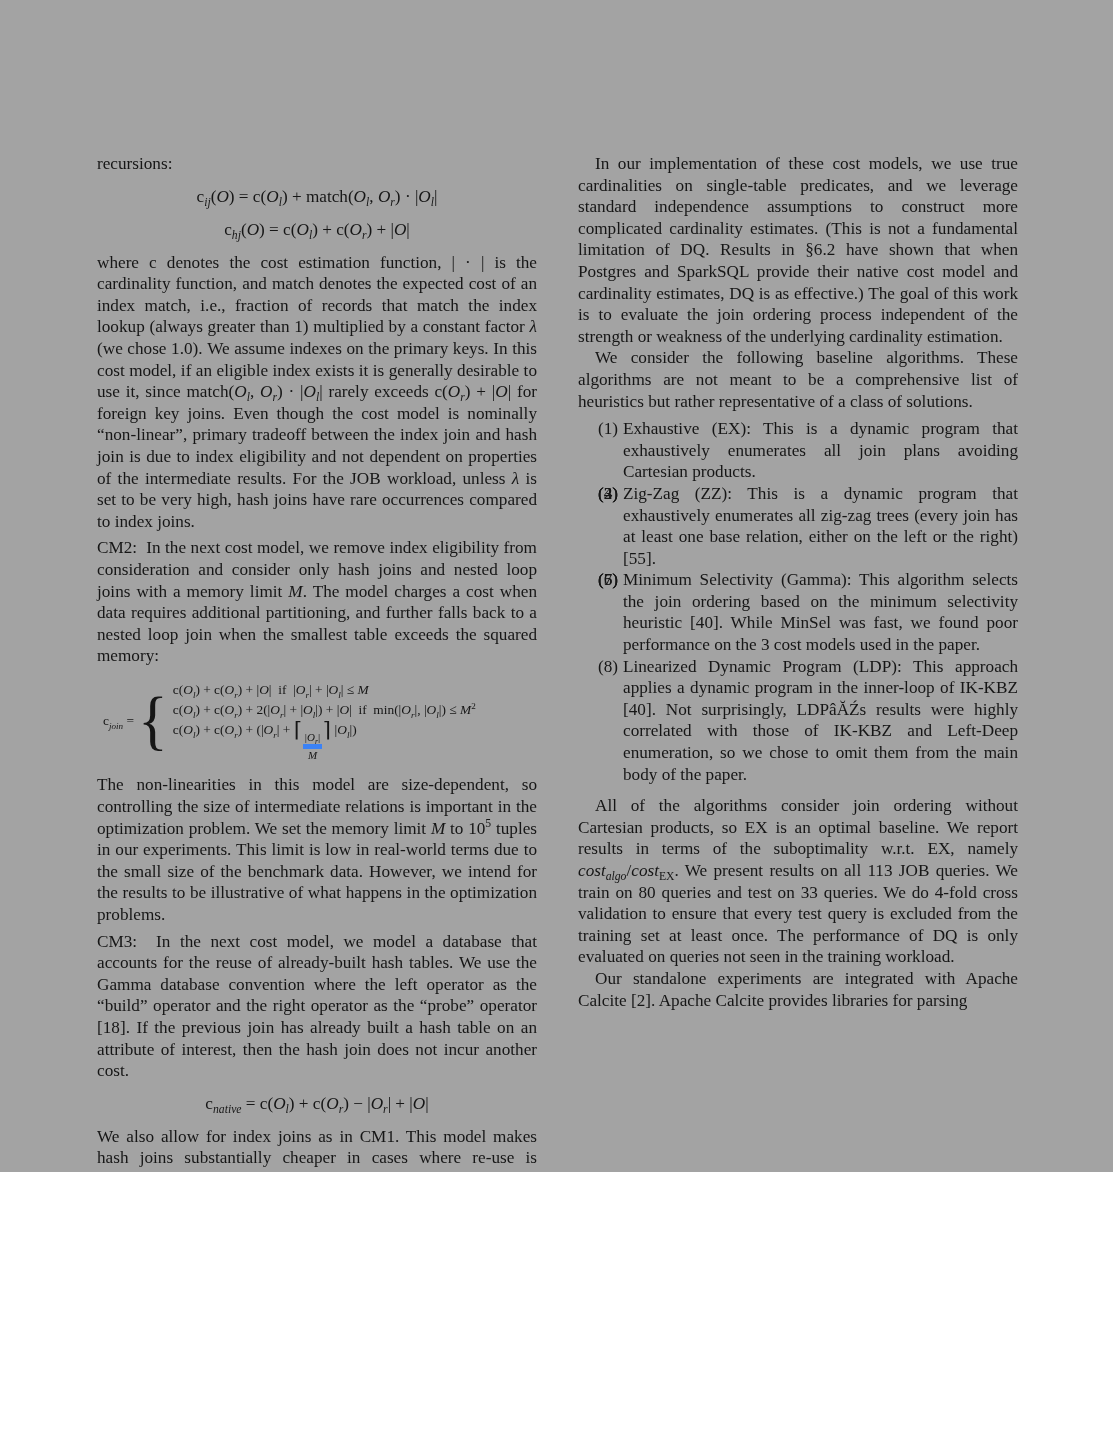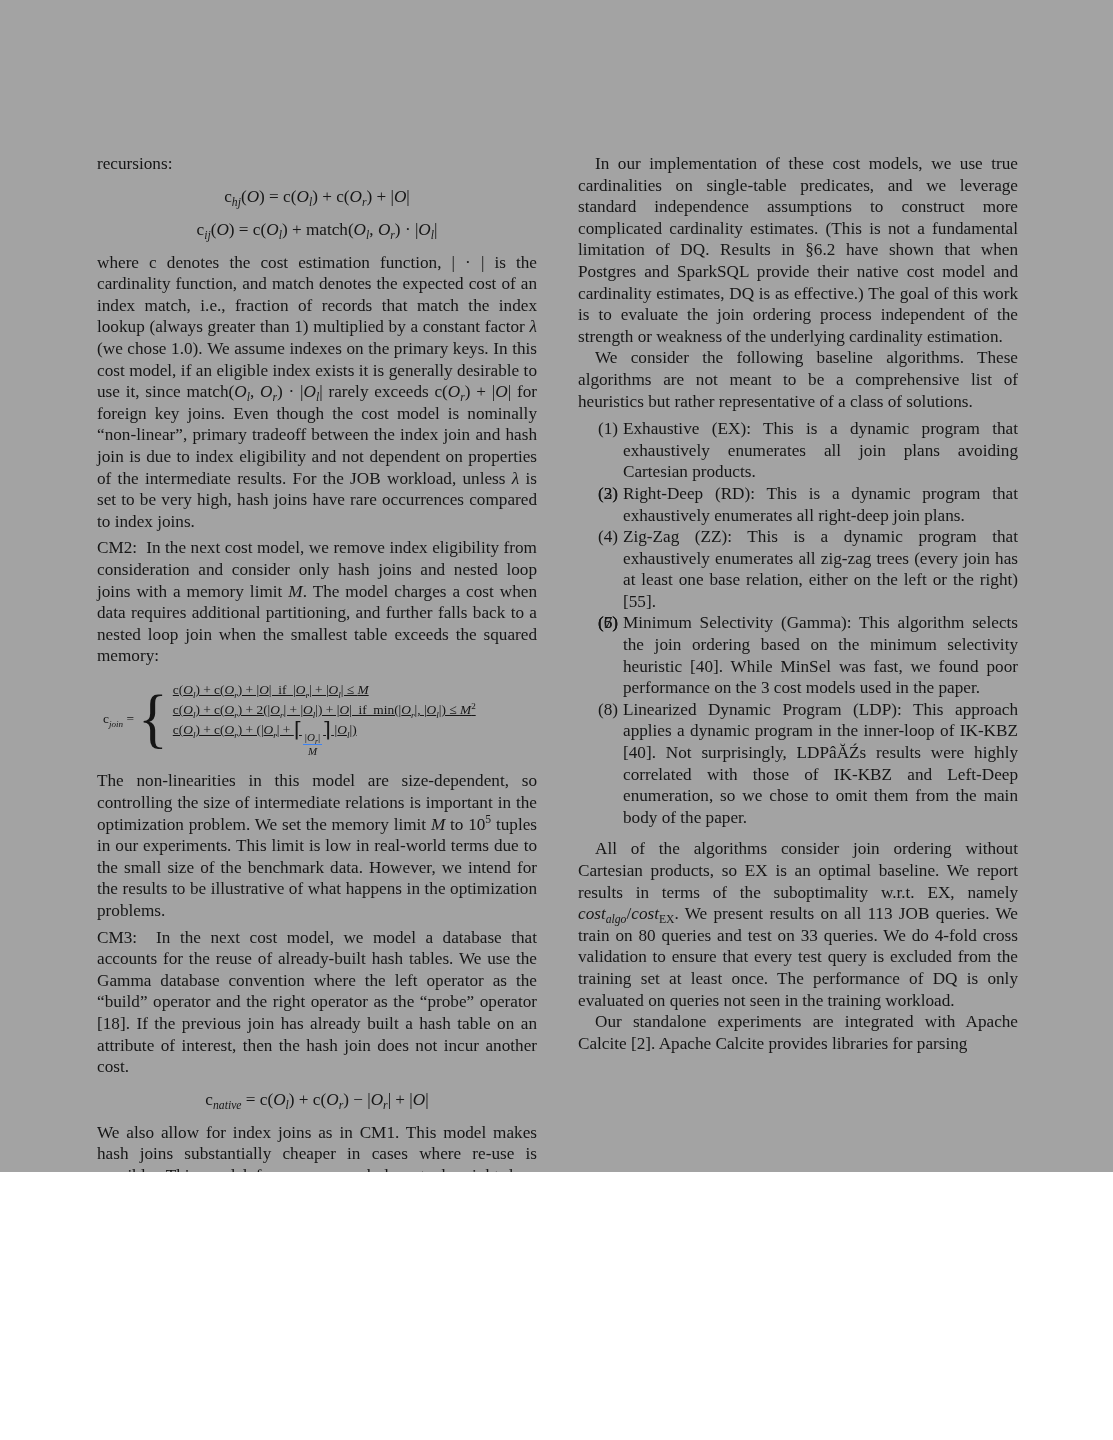--- a/index.html
+++ b/index.html
@@ -55,33 +55,33 @@
     line-height: 1.5;
   }
   .pw-lhs { margin-right: 4px; white-space: nowrap; }
   .pw-brace {
     font-size: 62px;
     line-height: 0.95;
     font-weight: 300;
     margin-right: 5px;
     transform: scaleY(1.05);
   }
-  .pw-lines { display: flex; flex-direction: column; text-decoration: underline; }
+  .pw-lines { display: flex; flex-direction: column; }
   .pw-line  { white-space: nowrap; }
 
   .frac {
     display: inline-flex;
     flex-direction: column;
     align-items: center;
     vertical-align: -0.65em;
     font-size: 0.82em;
     line-height: 1.15;
     margin: 0 1px;
   }
-  .fnum { border-bottom: 1px solid #3b82f6; padding: 0 2px; }
+  .fnum { border-bottom: 5px solid #3b82f6; padding: 0 2px; }
   .fden { padding: 0 2px; }
   .big  { font-size: 1.55em; line-height: 0; vertical-align: -0.15em; }
 
   ol.blist {
     list-style: none;
     margin: 6px 0 10px 0;
     padding: 0;
   }
   li.bitem {
     position: relative;
@@ -103,22 +103,22 @@
     color: #222222;
   }
 </style>
 </head>
 <body>
 
 <div class="page">
 
   <div class="col col-left">
     <p class="body">recursions:</p>
+    <div class="eq">c<sub>ij</sub>(<i>O</i>) = c(<i>O</i><sub>l</sub>) + match(<i>O</i><sub>l</sub>, <i>O</i><sub>r</sub>) · |<i>O</i><sub>l</sub>|</div>
     <div class="eq">c<sub>hj</sub>(<i>O</i>) = c(<i>O</i><sub>l</sub>) + c(<i>O</i><sub>r</sub>) + |<i>O</i>|</div>
-    <div class="eq">c<sub>ij</sub>(<i>O</i>) = c(<i>O</i><sub>l</sub>) + match(<i>O</i><sub>l</sub>, <i>O</i><sub>r</sub>) · |<i>O</i><sub>l</sub>|</div>
     <p class="body">where c denotes the cost estimation function, | · | is the cardinality function, and match denotes the expected cost of an index match, i.e., fraction of records that match the index lookup (always greater than 1) multiplied by a constant factor <i>λ</i> (we chose 1.0). We assume indexes on the primary keys. In this cost model, if an eligible index exists it is generally desirable to use it, since match(<i>O</i><sub>l</sub>, <i>O</i><sub>r</sub>) · |<i>O</i><sub>l</sub>| rarely exceeds c(<i>O</i><sub>r</sub>) + |<i>O</i>| for foreign key joins. Even though the cost model is nominally “non-linear”, primary tradeoff between the index join and hash join is due to index eligibility and not dependent on properties of the intermediate results. For the JOB workload, unless <i>λ</i> is set to be very high, hash joins have rare occurrences compared to index joins.</p>
     <p class="body head"><b>CM2:</b>&nbsp; In the next cost model, we remove index eligibility from consideration and consider only hash joins and nested loop joins with a memory limit <i>M</i>. The model charges a cost when data requires additional partitioning, and further falls back to a nested loop join when the smallest table exceeds the squared memory:</p>
 
     <div class="piecewise">
       <span class="pw-lhs">c<sub>join</sub> =</span>
       <span class="pw-brace">{</span>
       <span class="pw-lines">
         <span class="pw-line">c(<i>O</i><sub>l</sub>) + c(<i>O</i><sub>r</sub>) + |<i>O</i>| if |<i>O</i><sub>r</sub>| + |<i>O</i><sub>l</sub>| ≤ <i>M</i></span>
         <span class="pw-line">c(<i>O</i><sub>l</sub>) + c(<i>O</i><sub>r</sub>) + 2(|<i>O</i><sub>r</sub>| + |<i>O</i><sub>l</sub>|) + |<i>O</i>| if min(|<i>O</i><sub>r</sub>|, |<i>O</i><sub>l</sub>|) ≤ <i>M</i><sup>2</sup></span>
         <span class="pw-line">c(<i>O</i><sub>l</sub>) + c(<i>O</i><sub>r</sub>) + (|<i>O</i><sub>r</sub>| + <span class="big">⌈</span><span class="frac">
@@ -141,21 +141,20 @@
     <ol class="blist">
       <li class="bitem">
         <span class="num">(1)</span>
         <span>Exhaustive (<b>EX</b>): This is a dynamic program that exhaustively enumerates all join plans avoiding Cartesian products.</span>
       </li>
       <li class="bitem">
         <span class="num">(2)</span>
       </li>
       <li class="bitem">
         <span class="num">(3)</span>
-        <span>Right-Deep (<b>RD</b>): This is a dynamic program that exhaustively enumerates all right-deep join plans.</span>
       </li>
       <li class="bitem">
         <span class="num">(4)</span>
         <span>Zig-Zag (<b>ZZ</b>): This is a dynamic program that exhaustively enumerates all zig-zag trees (every join has at least one base relation, either on the left or the right) [55].</span>
       </li>
       <li class="bitem">
         <span class="num">(5)</span>
       </li>
       <li class="bitem">
         <span class="num">(6)</span>

